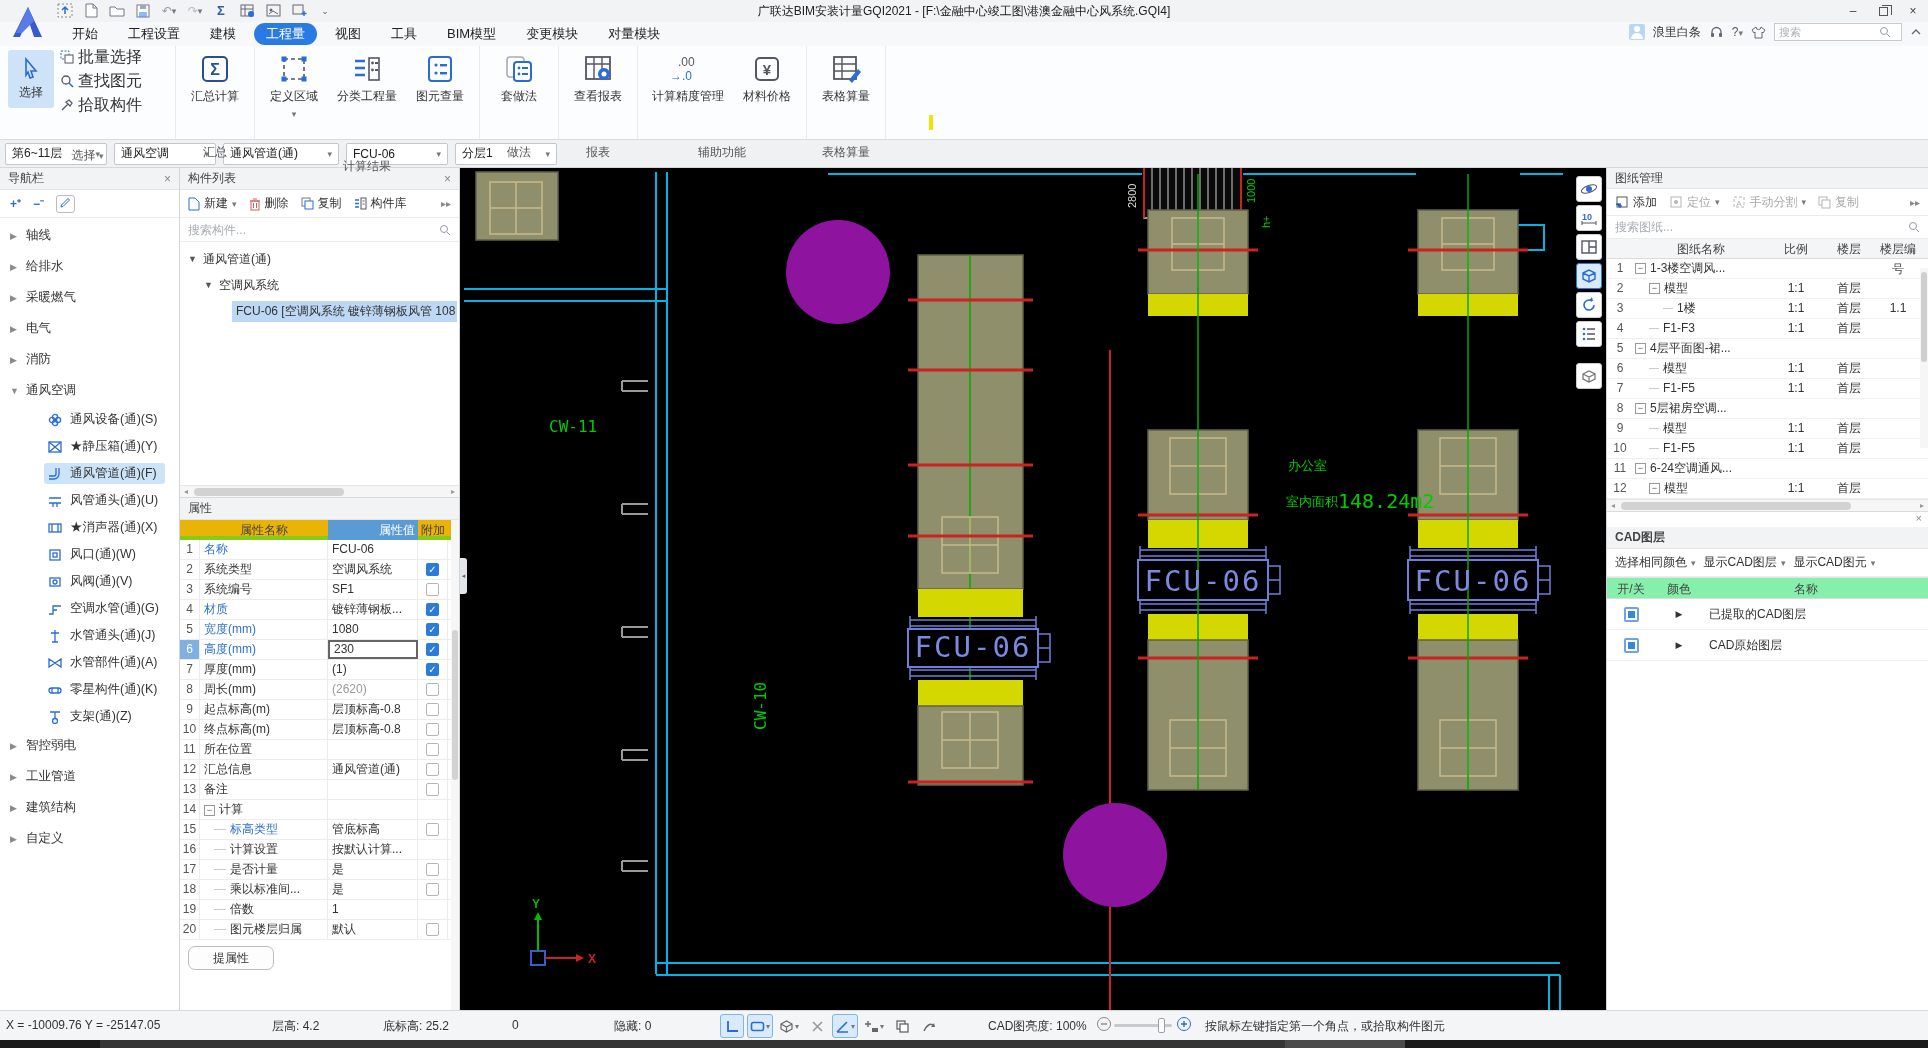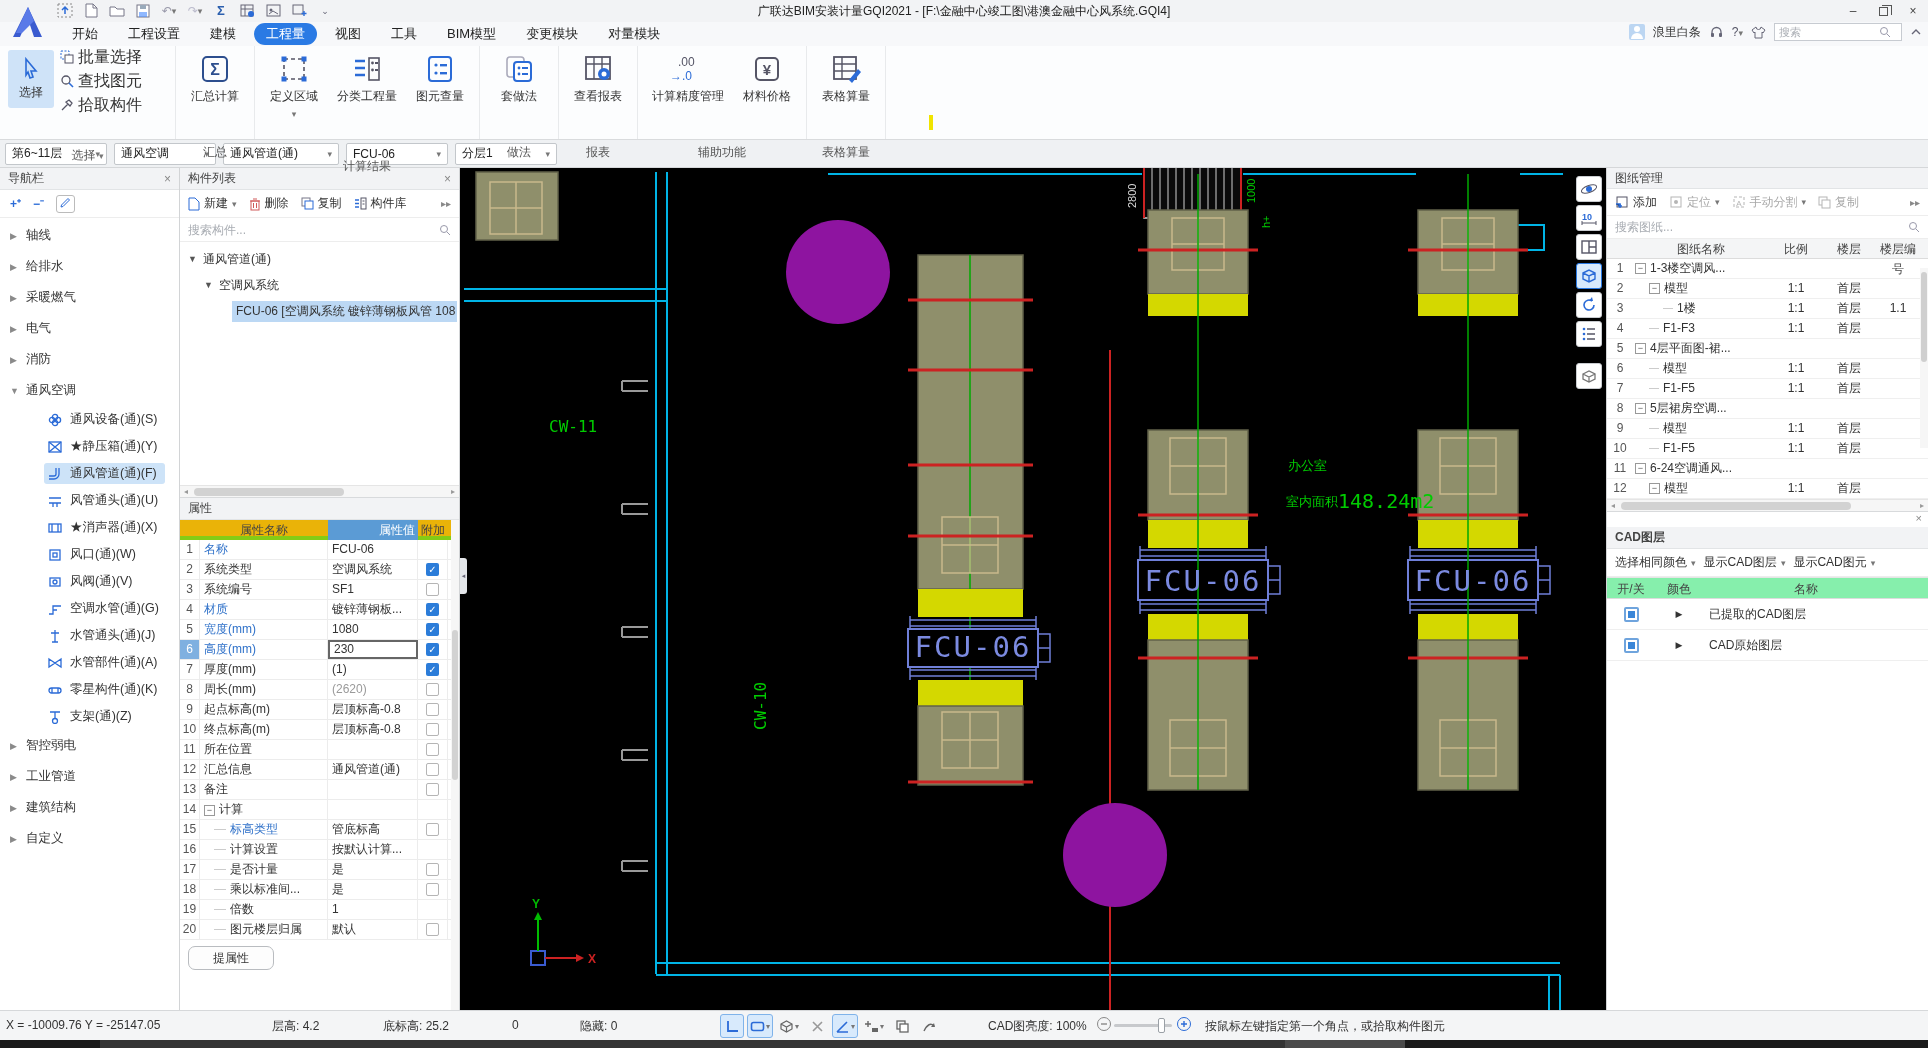--- a/index.html
+++ b/index.html
@@ -1218,21 +1218,21 @@
           </div>
       </div>
     </div>
   </div>
 
   <div class="statusbar">
     <span class="sb-abs" style="left:6px;">X = -10009.76 Y = -25147.05</span>
     <span class="sb-abs" style="left:272px;">层高: 4.2</span>
     <span class="sb-abs" style="left:383px;">底标高: 25.2</span>
     <span class="sb-abs" style="left:512px;">0</span>
-    <span class="sb-abs" style="left:580px;">隐藏: 0</span>
+    <span class="sb-abs" style="left:614px;">隐藏: 0</span>
 
     <div class="sb-icons">
       <div class="sbtn active">
           <svg width="15" height="15" viewBox="0 0 15 15">
             <path d="M3 2 V12 H13" fill="none" stroke="#2b6bd7" stroke-width="1.8"></path>
           </svg>
         </div>
       <div class="sbtn active">
           <svg width="15" height="15" viewBox="0 0 15 15">
             <rect x="1.5" y="3.5" width="12" height="8" rx="2" fill="none" stroke="#2b6bd7" stroke-width="1.6"></rect>

